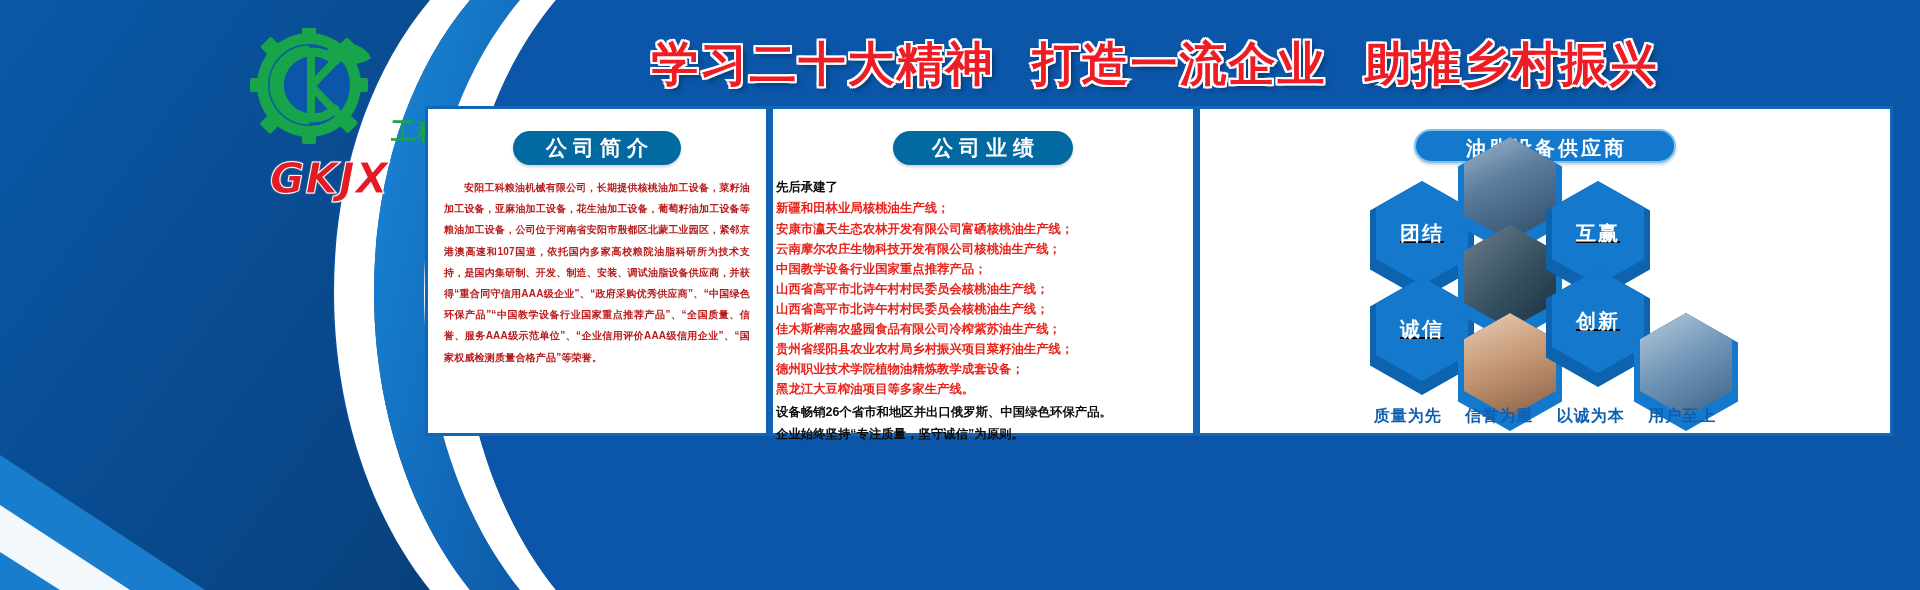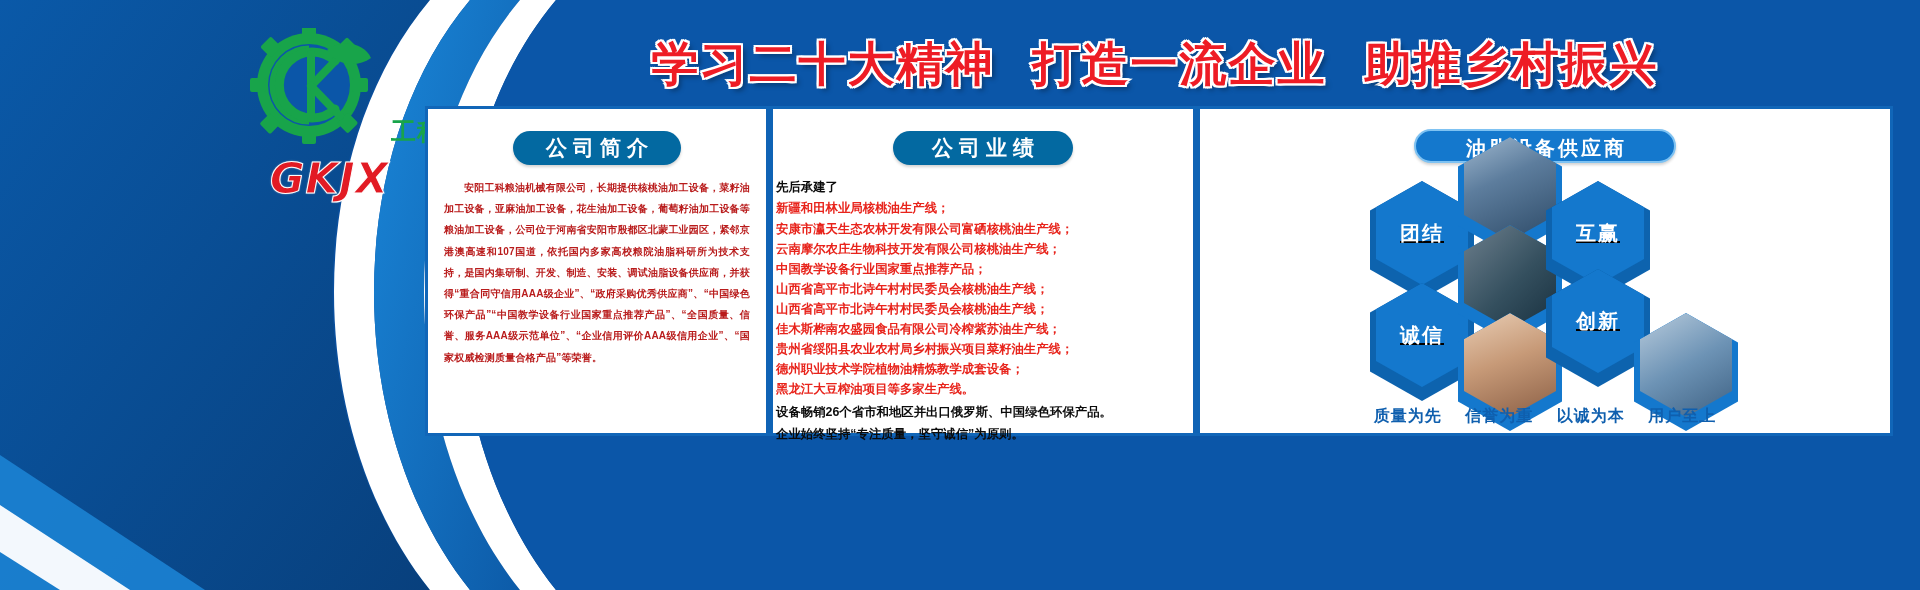--- a/index.html
+++ b/index.html
@@ -266,21 +266,21 @@
     <div class="panel" id="panel-supply">
       <div class="pill" id="pill-supply">油脂设备供应商</div>
 
       <div id="hex-wrap">
 
         <div class="hex text" style="left:160px; top:8px;">
           <div class="hex-inner">
               <span class="hex-label">团结</span>
             </div>
         </div>
-        <div class="hex text" style="left:160px; top:110px;">
+        <div class="hex text" style="left:160px; top:104px;">
           <div class="hex-inner">
               <span class="hex-label">诚信</span>
             </div>
         </div>
 
         <div class="hex photo" style="left:248px; top:-36px;">
           <div class="hex-inner">
               <div class="ph1"></div>
             </div>
         </div>

